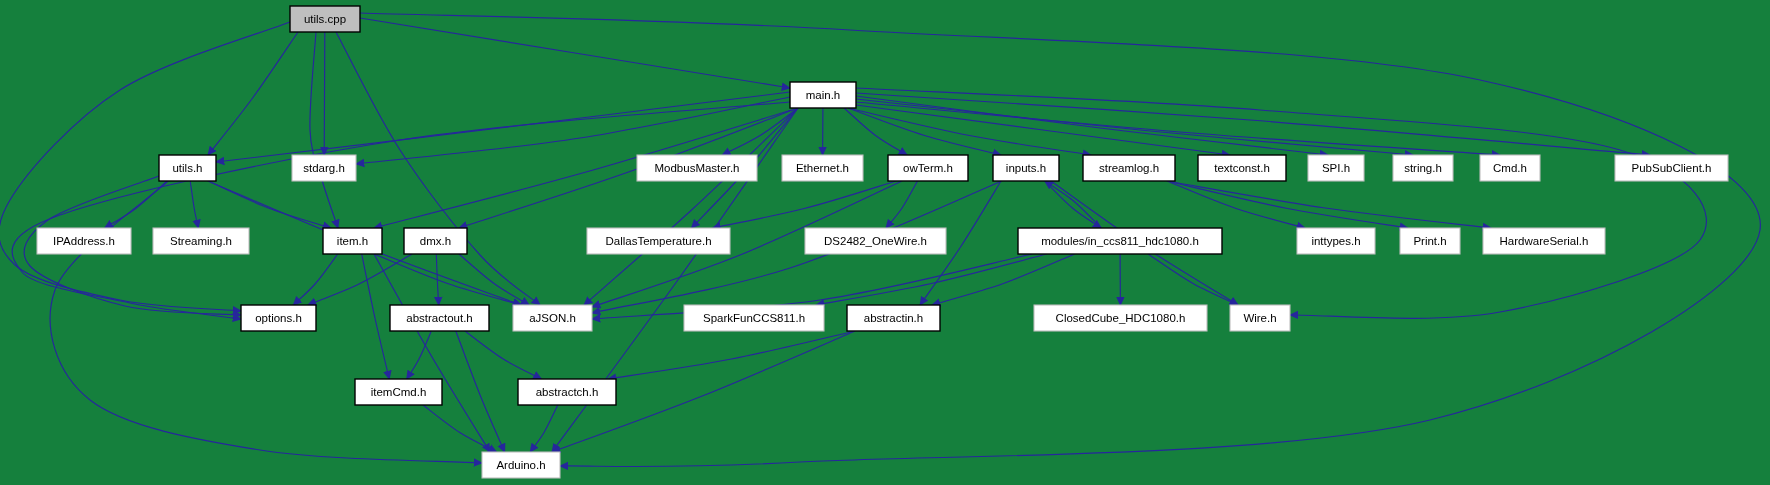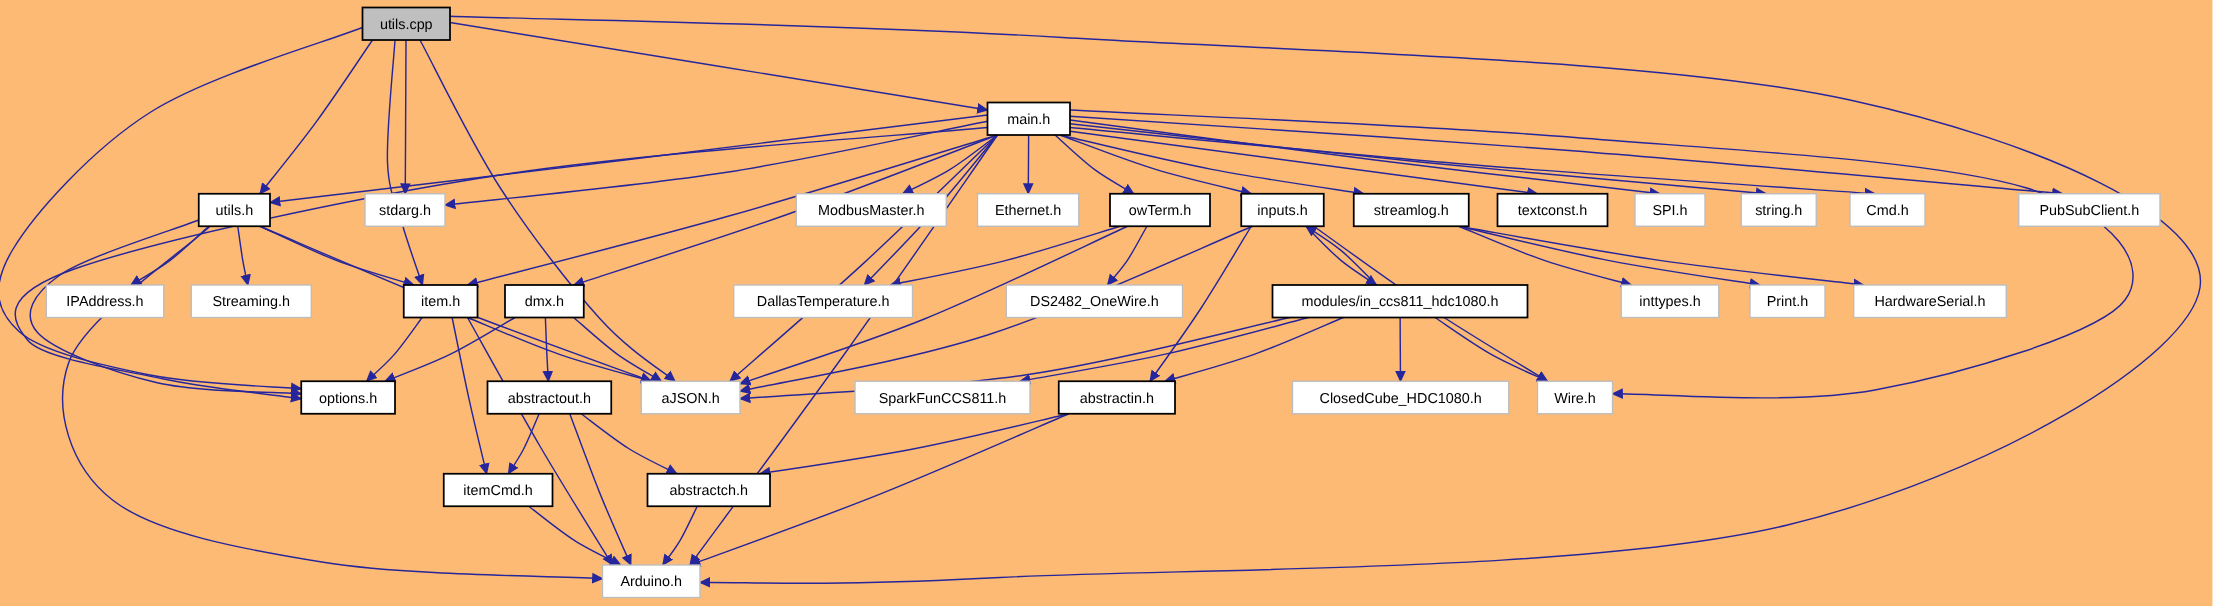--- a/index.html
+++ b/index.html
@@ -1,19 +1,19 @@
 <!DOCTYPE html>
 <html><head>
 <meta charset="utf-8">
 <style>
   html,body{margin:0;padding:0;background:#ffffff;}
   #stage{
     position:relative;
     width:1770px;height:485px;
-    background:#fdba74;
+    background:#15803d;
     font-family:"Liberation Sans", sans-serif;
     overflow:hidden;
   }
   svg{position:absolute;left:0;top:0;}
   .node-rect{fill:#ffffff;}
   .node-rect.internal{stroke:#000000;stroke-width:1.4;}
   .node-rect.external{stroke:#bdbdbd;stroke-width:1.1;}
   .node-rect.source{fill:#bfbfbf;stroke:#000000;stroke-width:1.4;}
   .node-label{
     font-family:"Liberation Sans", sans-serif;

